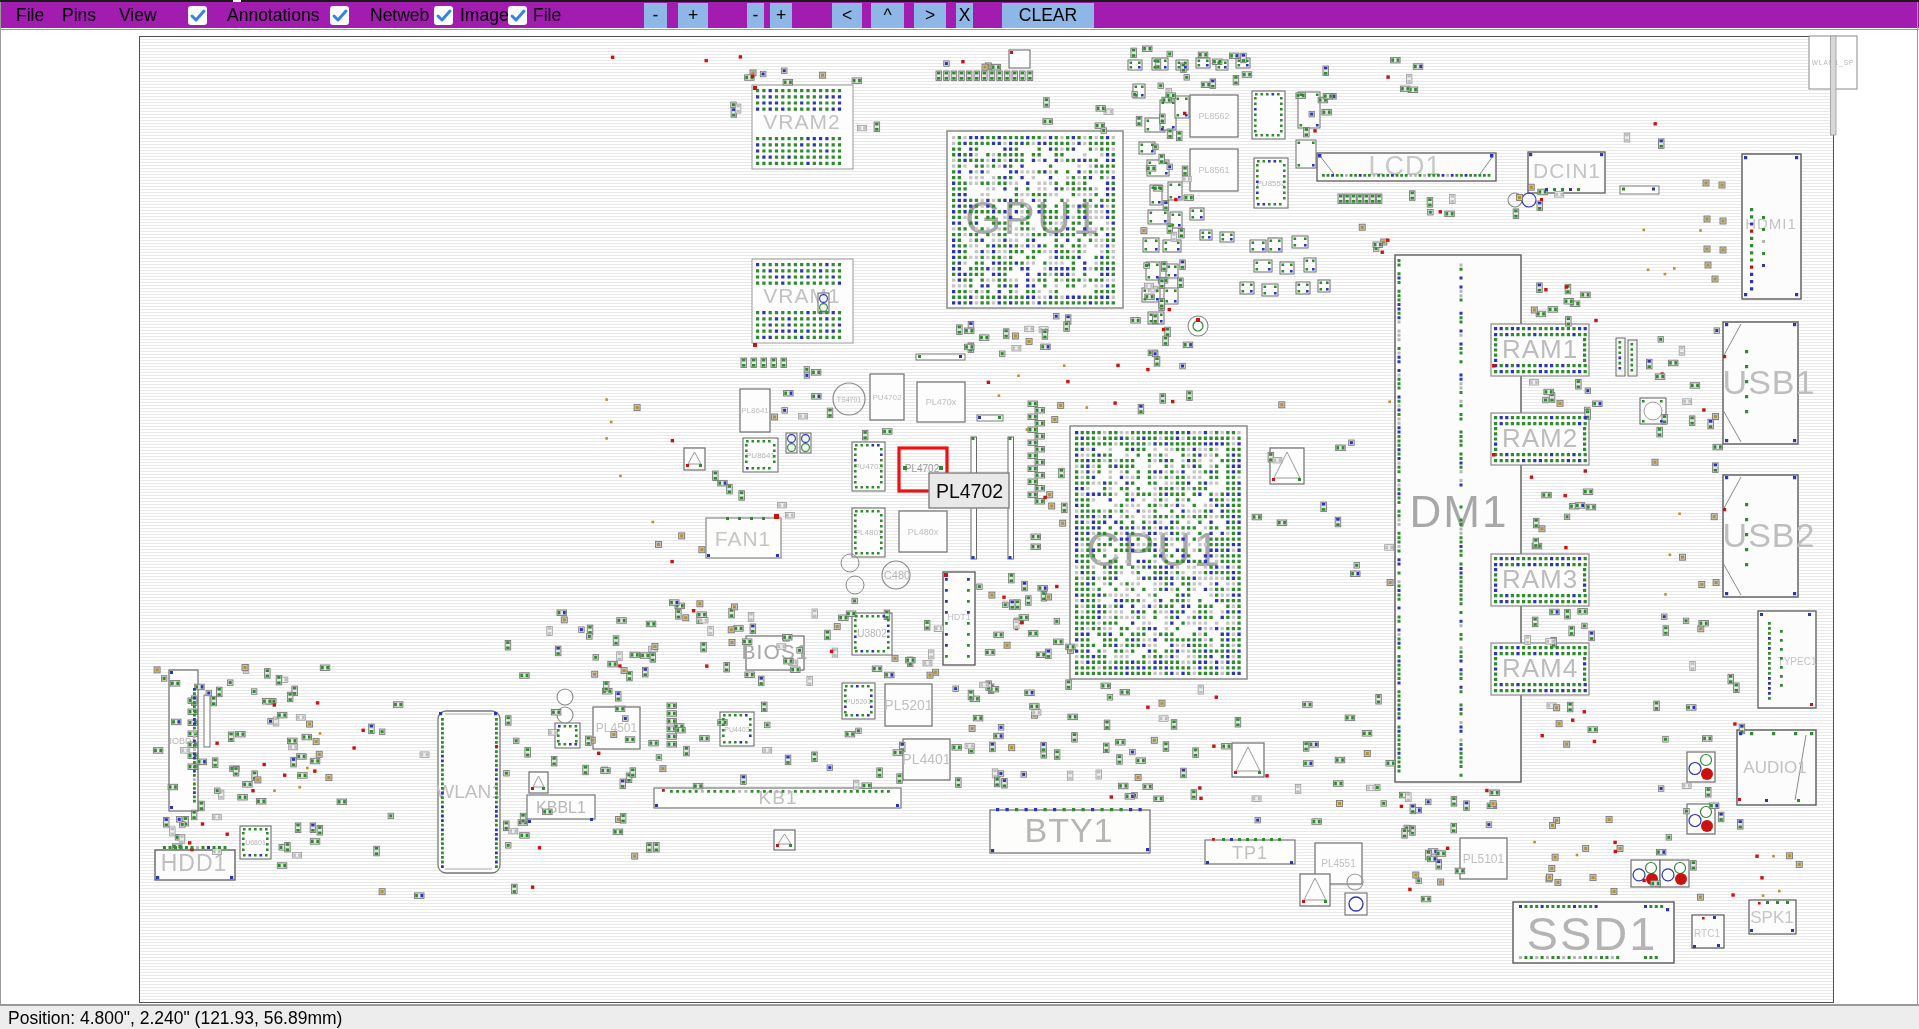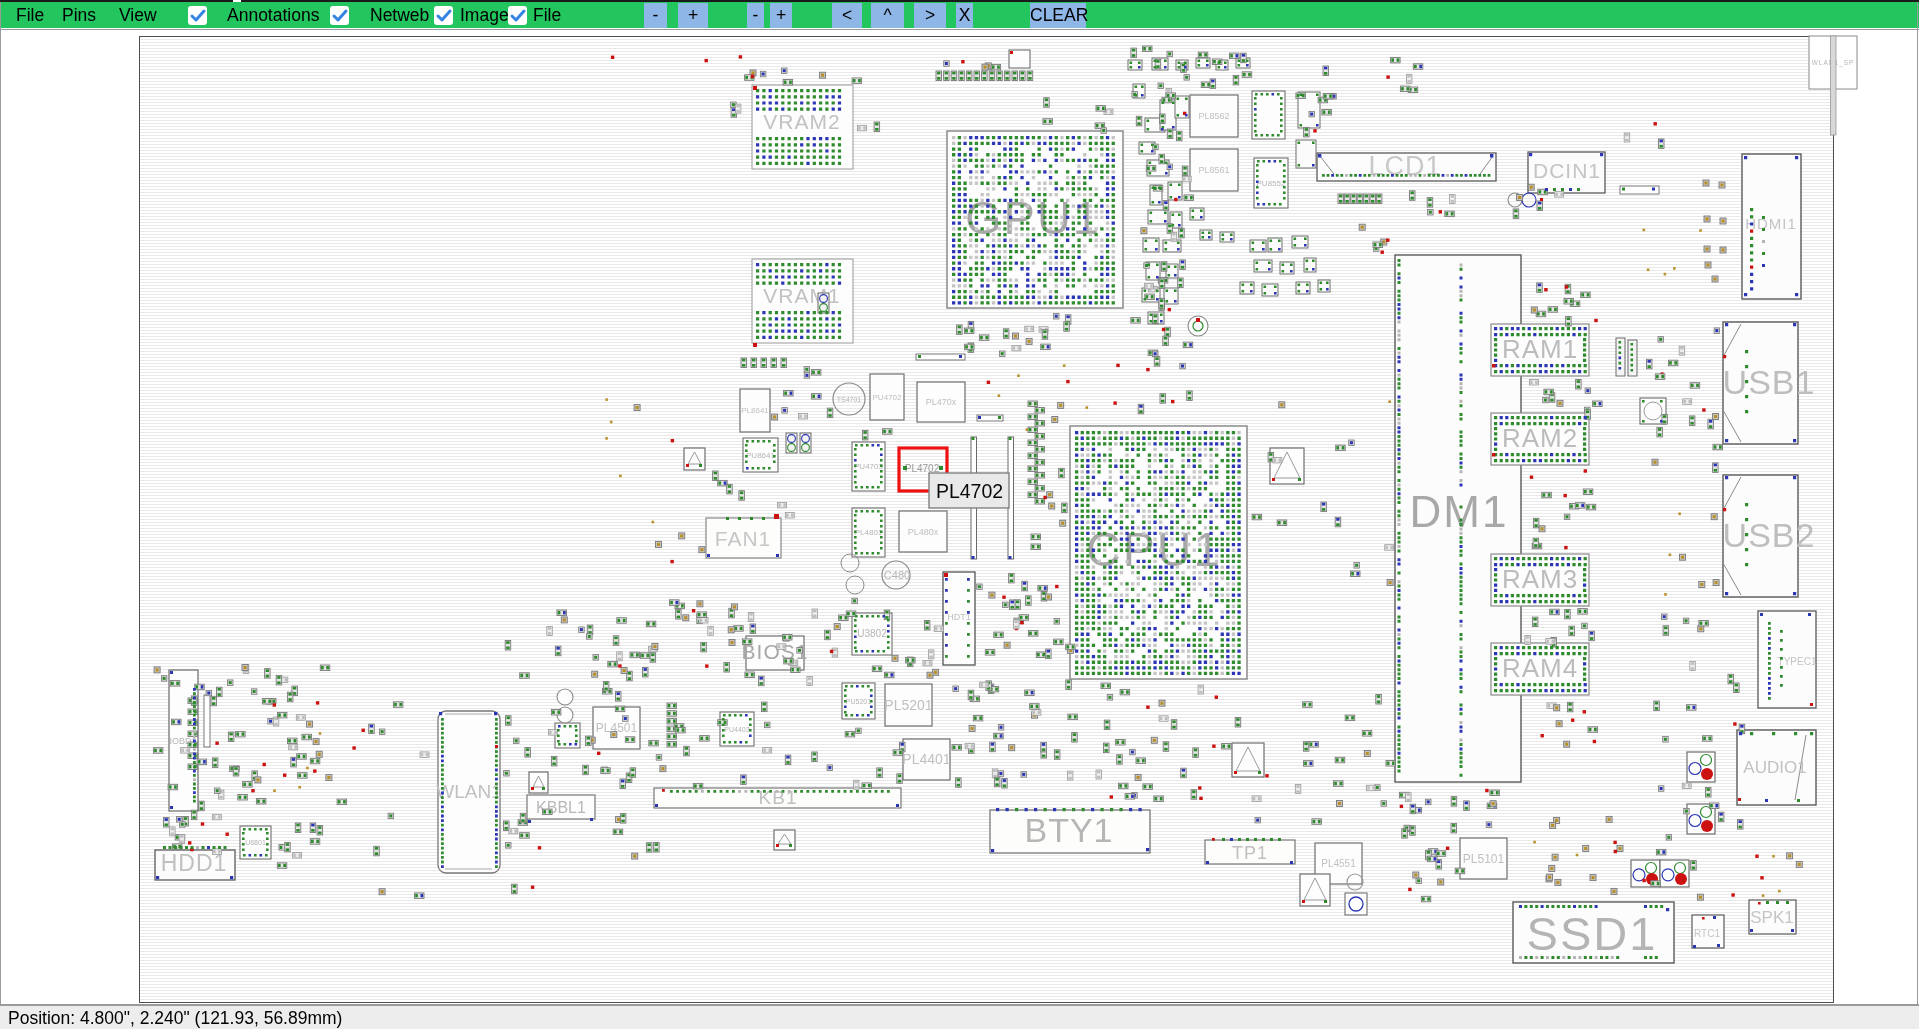--- a/index.html
+++ b/index.html
@@ -1,15 +1,15 @@
 <!DOCTYPE html>
 <html><head><meta charset="utf-8"><style>
 *{margin:0;padding:0;box-sizing:border-box}
 html,body{width:1919px;height:1029px;overflow:hidden;background:#fff;font-family:"Liberation Sans",sans-serif}
-#menubar{position:absolute;left:0;top:2px;width:100%;height:26px;background:#22c55e}
+#menubar{position:absolute;left:0;top:2px;width:100%;height:26px;background:#a21caf}
 .mi{position:absolute;top:3px;font-size:17.5px;color:#000}
 .cb{position:absolute;top:4px;width:19px;height:19px;background:#fff;border-radius:3px}
 .btn{position:absolute;top:1px;height:25px;background:#8eb6e7;font-size:17.5px;color:#000;text-align:center;line-height:24px}
 #topline{position:absolute;left:0;top:0;width:100%;height:2px;background:#1a1a1a}
 #board{position:absolute;left:139px;top:36px;width:1695px;height:967px;background:repeating-linear-gradient(to bottom,#ffffff 0px,#ffffff 2px,#e9e9e9 2px,#e9e9e9 3px);border:1.5px solid #4f4f4f}
 #canvastop{position:absolute;left:0;top:29px;width:100%;height:1px;background:#9a9a9a}
 #statusbar{position:absolute;left:0;top:1004px;width:100%;height:25px;background:#ededed;border-top:2px solid #9a9a9a;font-size:17.5px;color:#000}
 #ov{position:absolute;left:0;top:0;width:1919px;height:1029px}
 svg text{font-family:"Liberation Sans",sans-serif}
 #rb{position:absolute;right:1px;top:2px;width:1px;height:1027px;background:#9a9a9a}
@@ -38,21 +38,21 @@
       </svg></span>
  <span class="mi" style="left:533px">File</span>
  <span class="btn" style="left:644px;width:23px">-</span>
  <span class="btn" style="left:678px;width:30px">+</span>
  <span class="btn" style="left:747px;width:17px">-</span>
  <span class="btn" style="left:770px;width:22px">+</span>
  <span class="btn" style="left:832px;width:30px">&lt;</span>
  <span class="btn" style="left:871px;width:33px">^</span>
  <span class="btn" style="left:914px;width:32px">&gt;</span>
  <span class="btn" style="left:956px;width:17px">X</span>
- <span class="btn" style="left:1030px;width:56px">CLEAR</span>
+ <span class="btn" style="left:1002px;width:92px">CLEAR</span>
 </div>
 <div id="canvastop"></div>
 <div id="board"></div>
 <div id="rb"></div>
 <div style="position:absolute;left:0;top:2px;width:1px;height:1027px;background:#9a9a9a"></div>
 <svg id="ov" viewBox="0 0 1919 1029">
     <defs>
 <g id="h">
         <rect width="9.5" height="5.5" fill="#e4e4e4" stroke="#787878" stroke-width="0.9"></rect>
         <rect x="0.7" y="1" width="2.7" height="3.4" fill="#2e8b2e"></rect>

